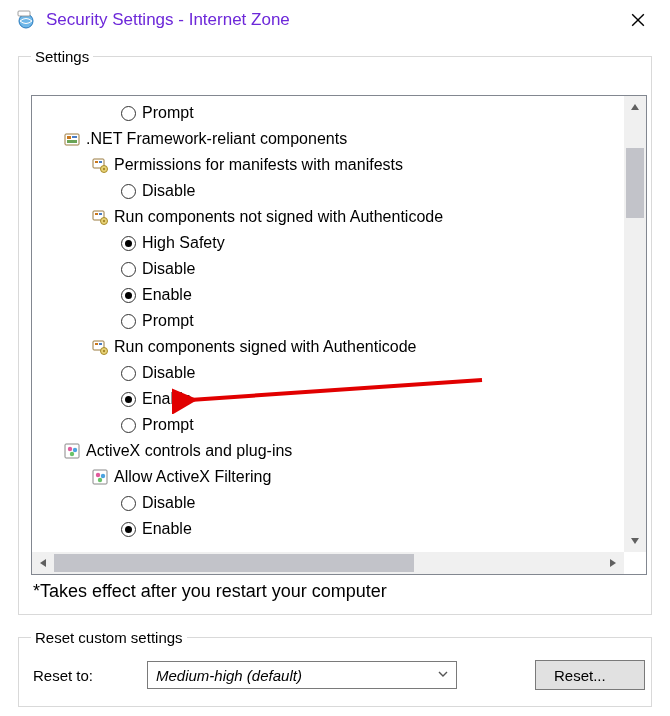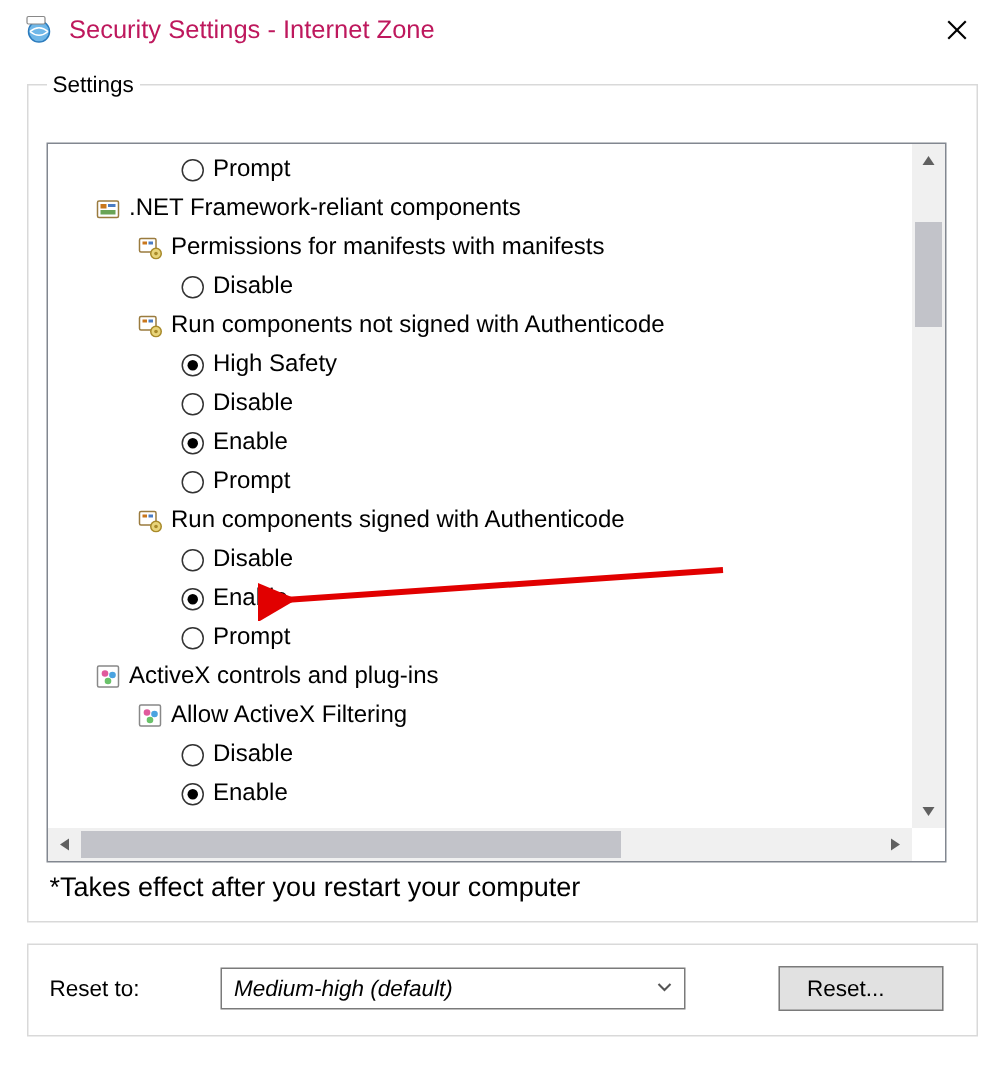--- a/index.html
+++ b/index.html
@@ -18,33 +18,33 @@
     display: flex;
     align-items: center;
     padding: 6px 12px 6px 16px;
     height: 40px;
   }
   .titlebar .app-icon {
     width: 20px; height: 20px; margin-right: 10px;
   }
   .titlebar .title {
     font-size: 17px;
-    color: #be185d;
+    color: #6d28d9;
     flex: 1;
   }
   .titlebar .close {
     width: 40px; height: 30px;
     display: flex; align-items: center; justify-content: center;
     font-size: 16px;
     color: #000;
   }
   fieldset.group {
     border: 1px solid #d9d9d9;
     margin: 8px 18px 0 18px;
-    padding: 10px 20px 12px 12px;
+    padding: 10px 4px 12px 12px;
   }
   fieldset.group > legend {
     font-size: 15px;
     padding: 0 4px;
   }
   .tree-container {
     border: 1px solid #828790;
     height: 480px;
     position: relative;
     background: #fff;
@@ -361,20 +361,21 @@
         </marker>
       </defs>
       <line x1="310" y1="6" x2="18" y2="26" stroke="#e10000" stroke-width="4" marker-end="url(#ah)"></line>
     </svg>
   </div>
 
   <div class="note">*Takes effect after you restart your computer</div>
 </fieldset>
 
 <fieldset class="group" style="margin-top:14px;">
+  <legend>Reset custom settings</legend>
   <div class="reset-row">
     <span class="lbl">Reset to:</span>
     <div class="select">
       <span>Medium-high (default)</span>
       <span class="chev">
         <svg width="10" height="10" viewBox="0 0 10 10">
             <path d="M1 3 L5 7 L9 3" fill="none" stroke="#555" stroke-width="1.4"></path>
           </svg>
       </span>
     </div>

